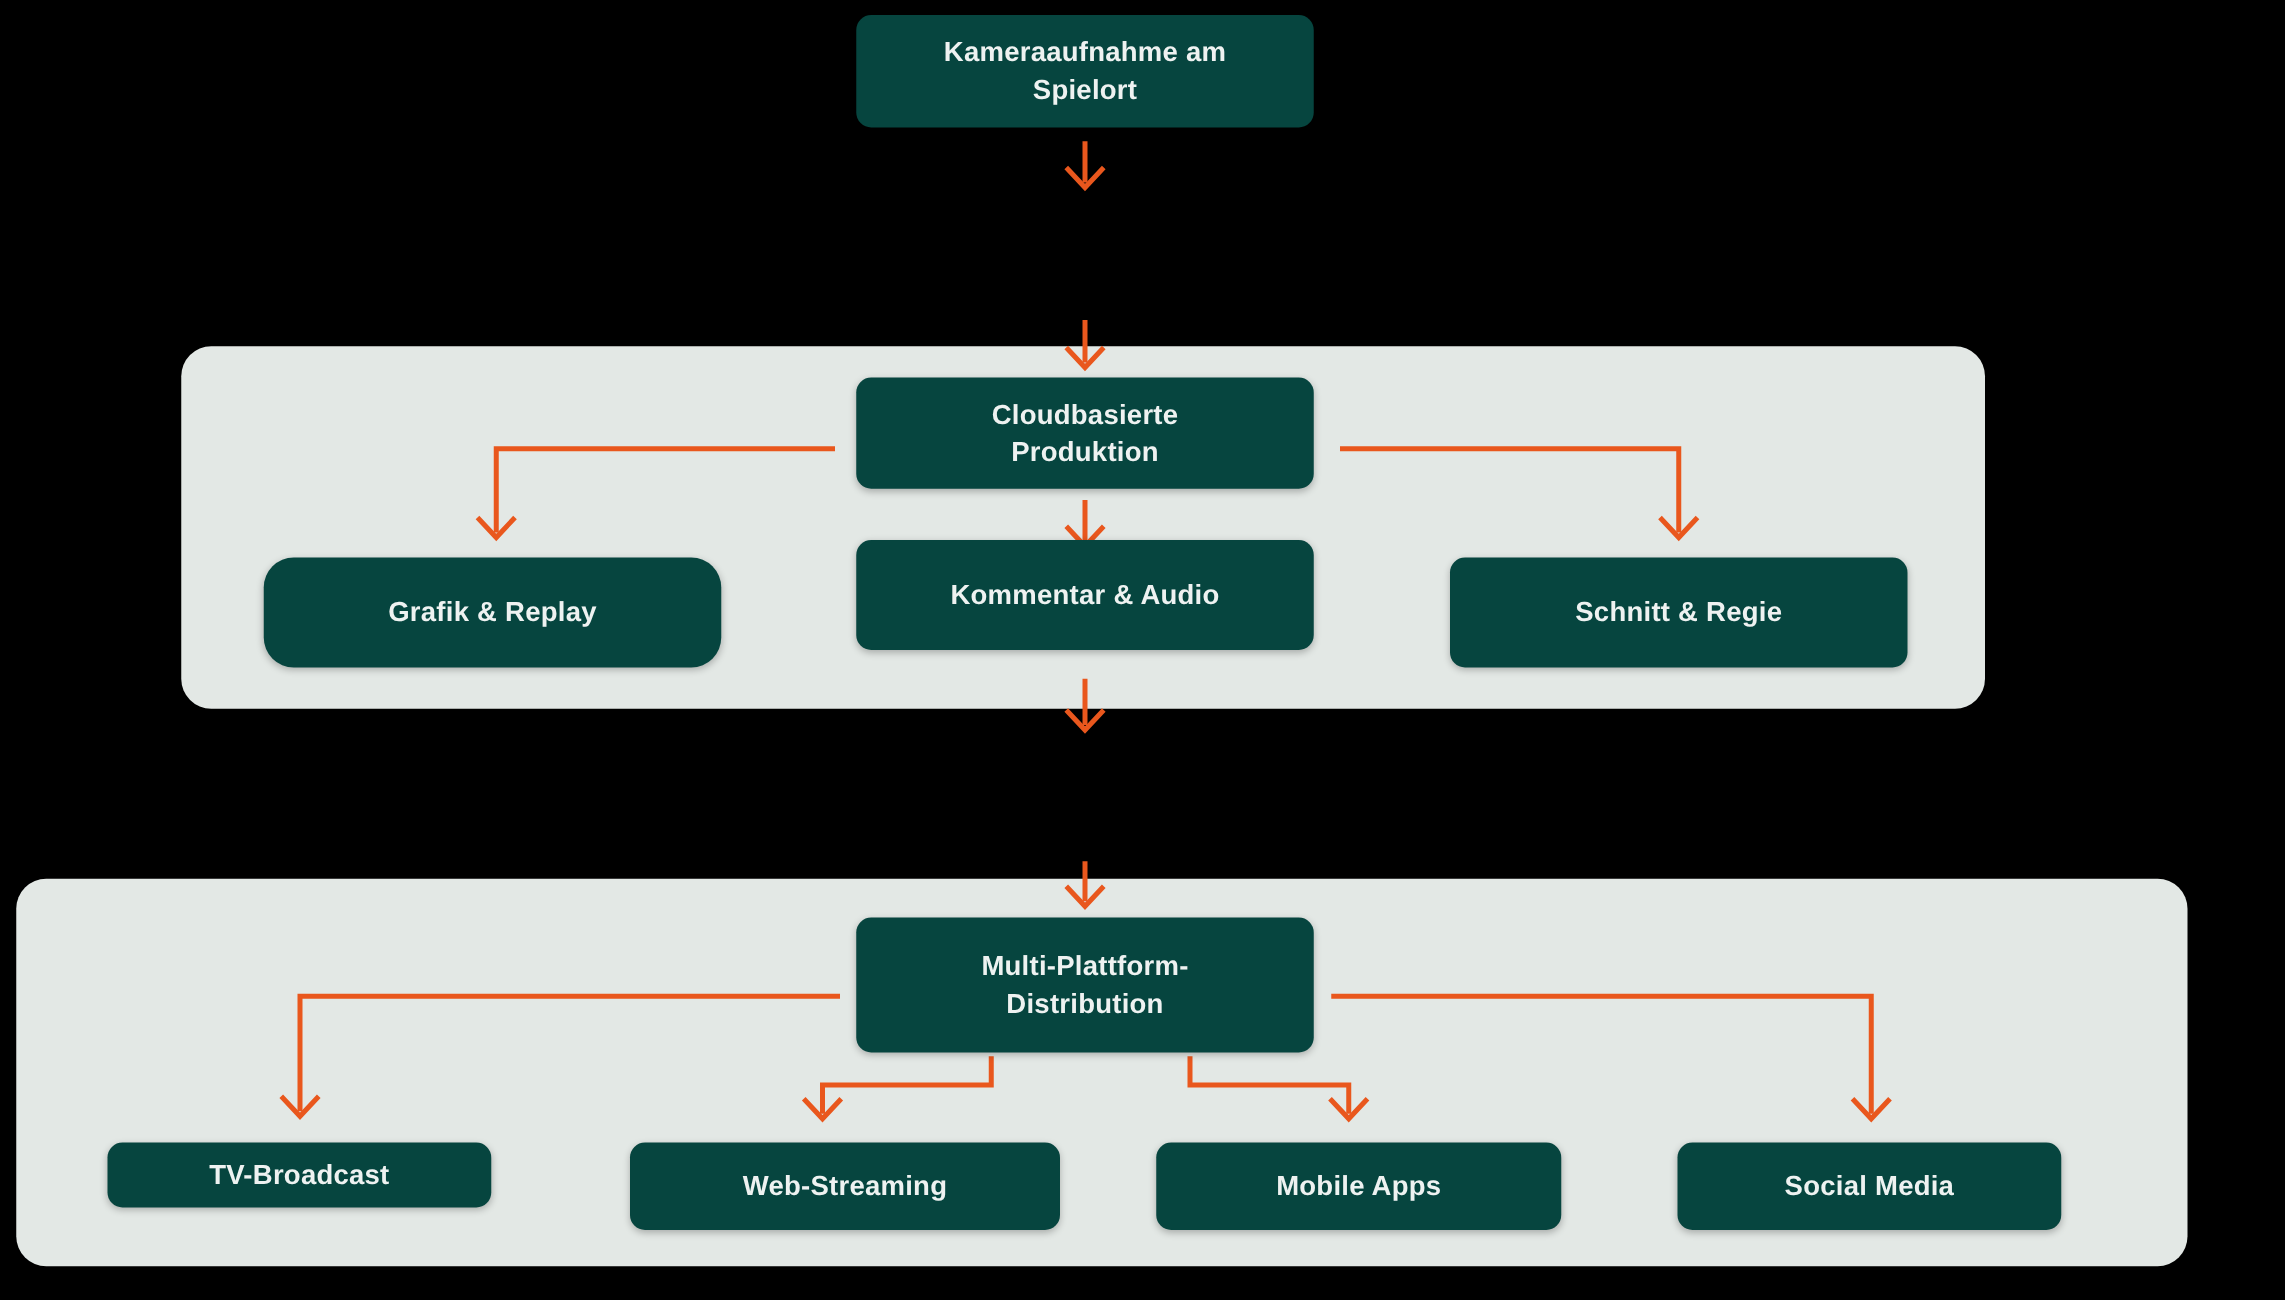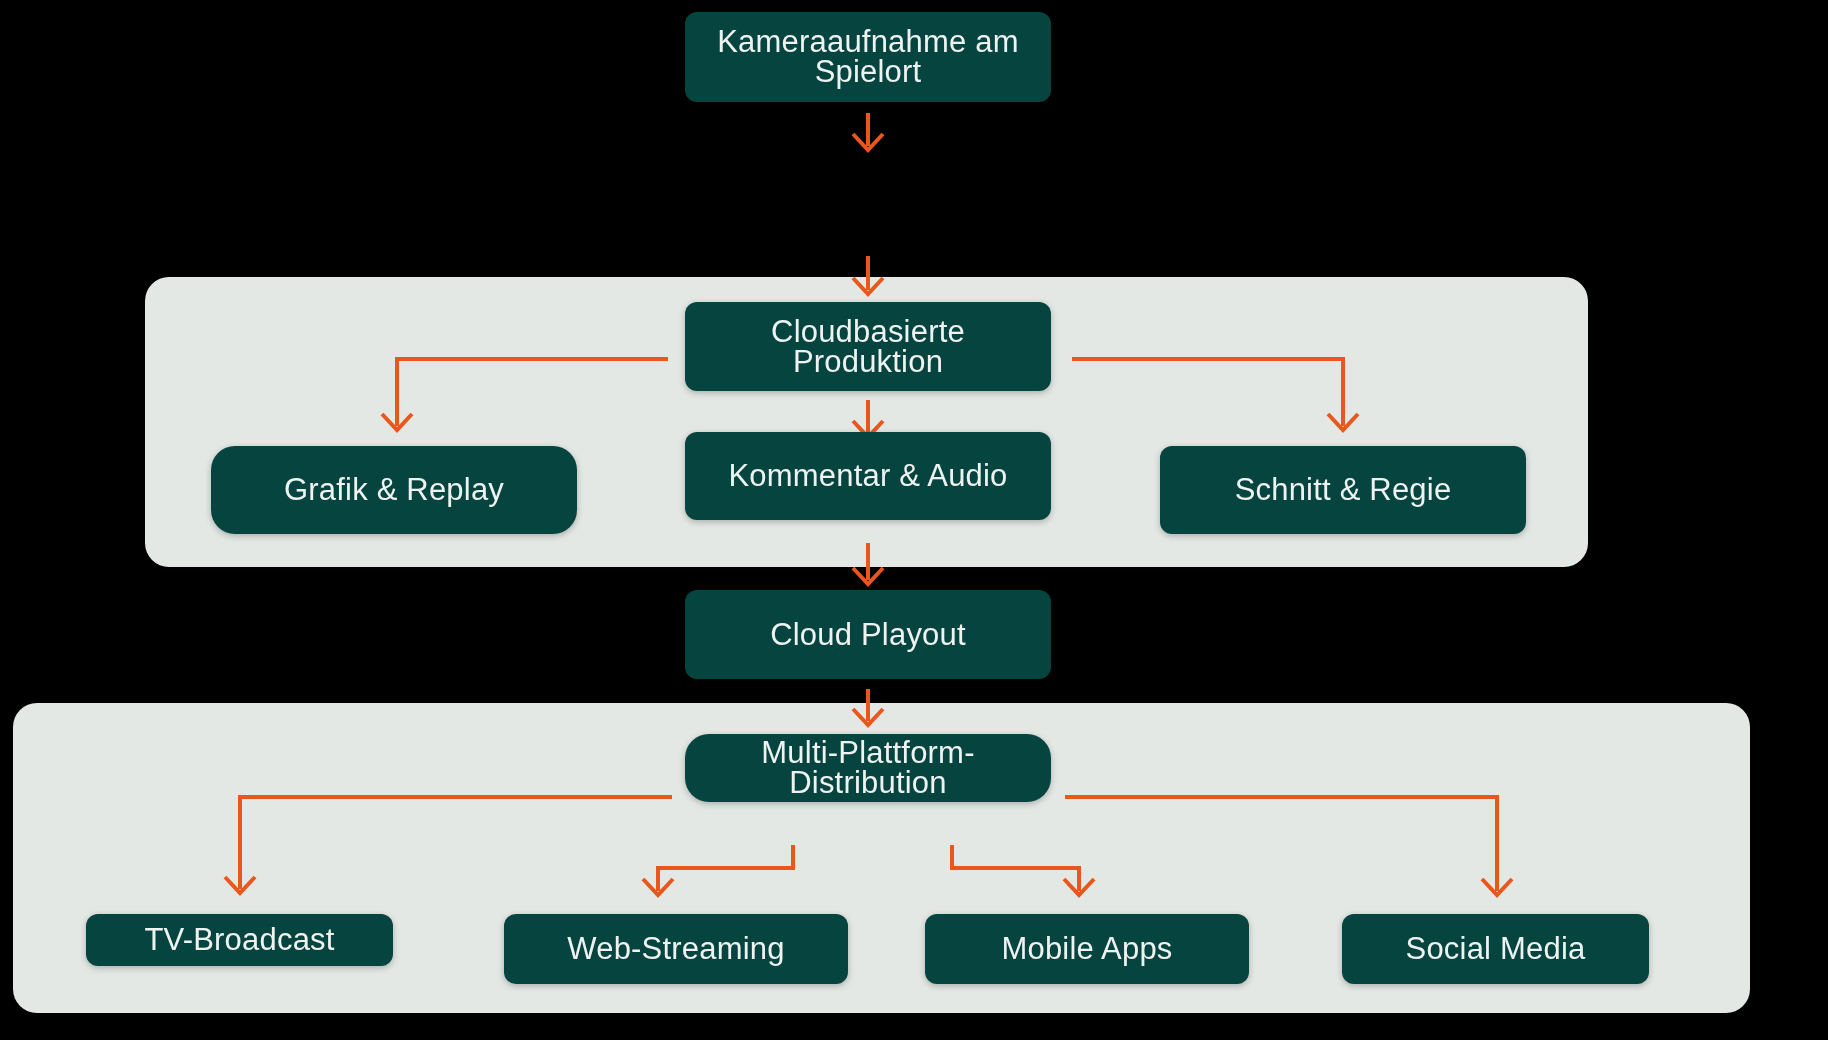--- a/index.html
+++ b/index.html
@@ -39,23 +39,23 @@
   .node {
     position: absolute;
     display: flex;
     align-items: center;
     justify-content: center;
     text-align: center;
     white-space: pre-line;
     background: var(--node, #06453f);
     color: var(--node-text, #eef2f1);
     border-radius: 12px;
-    font-size: 31px;
+    font-size: 22px;
     line-height: 30px;
-    font-weight: 400;
+    font-weight: 700;
     letter-spacing: 0.2px;
     box-shadow: 0 2px 6px rgba(0,0,0,0.25);
   }
 </style>
 </head>
 <body>
 
 <div class="stage" id="stage" style="--background: #000000; --panel: #e3e8e5; --node: #06453f; --node-text: #eef2f1; --arrow: #e9571d;">
 
   <div class="panel" style="left:145px; top:277px; width:1443px; height:290px;"></div>
@@ -114,23 +114,22 @@
 
   <div class="node" style="left:685px; top:302px; width:366px; height:89px;">Cloudbasierte
 Produktion</div>
 
   <div class="node" style="left:211px; top:446px; width:366px; height:88px;border-radius:24px;">Grafik &amp; Replay</div>
 
   <div class="node" style="left:685px; top:432px; width:366px; height:88px;">Kommentar &amp; Audio</div>
 
   <div class="node" style="left:1160px; top:446px; width:366px; height:88px;">Schnitt &amp; Regie</div>
 
-  <div class="node" style="left:685px; top:590px; width:366px; height:89px;">Cloud Playout</div>
 
-  <div class="node" style="left:685px; top:734px; width:366px; height:68px;border-radius:24px;">Multi-Plattform-
+  <div class="node" style="left:685px; top:734px; width:366px; height:108px;">Multi-Plattform-
 Distribution</div>
 
   <div class="node" style="left:86px; top:914px; width:307px; height:52px;">TV-Broadcast</div>
 
   <div class="node" style="left:504px; top:914px; width:344px; height:70px;">Web-Streaming</div>
 
   <div class="node" style="left:925px; top:914px; width:324px; height:70px;">Mobile Apps</div>
 
   <div class="node" style="left:1342px; top:914px; width:307px; height:70px;">Social Media</div>
 

